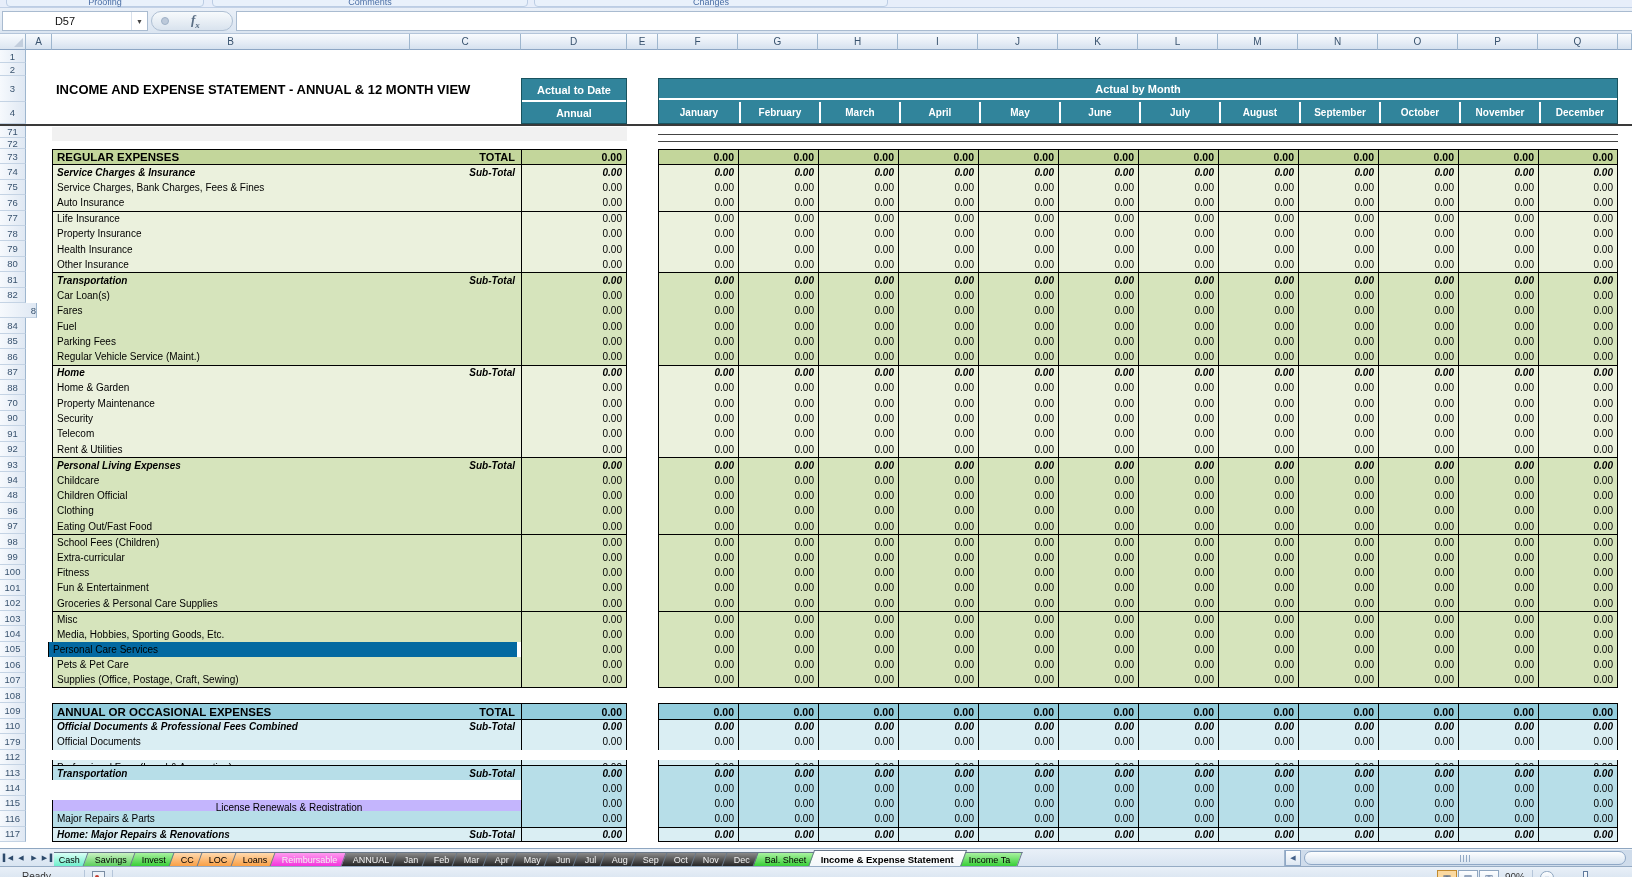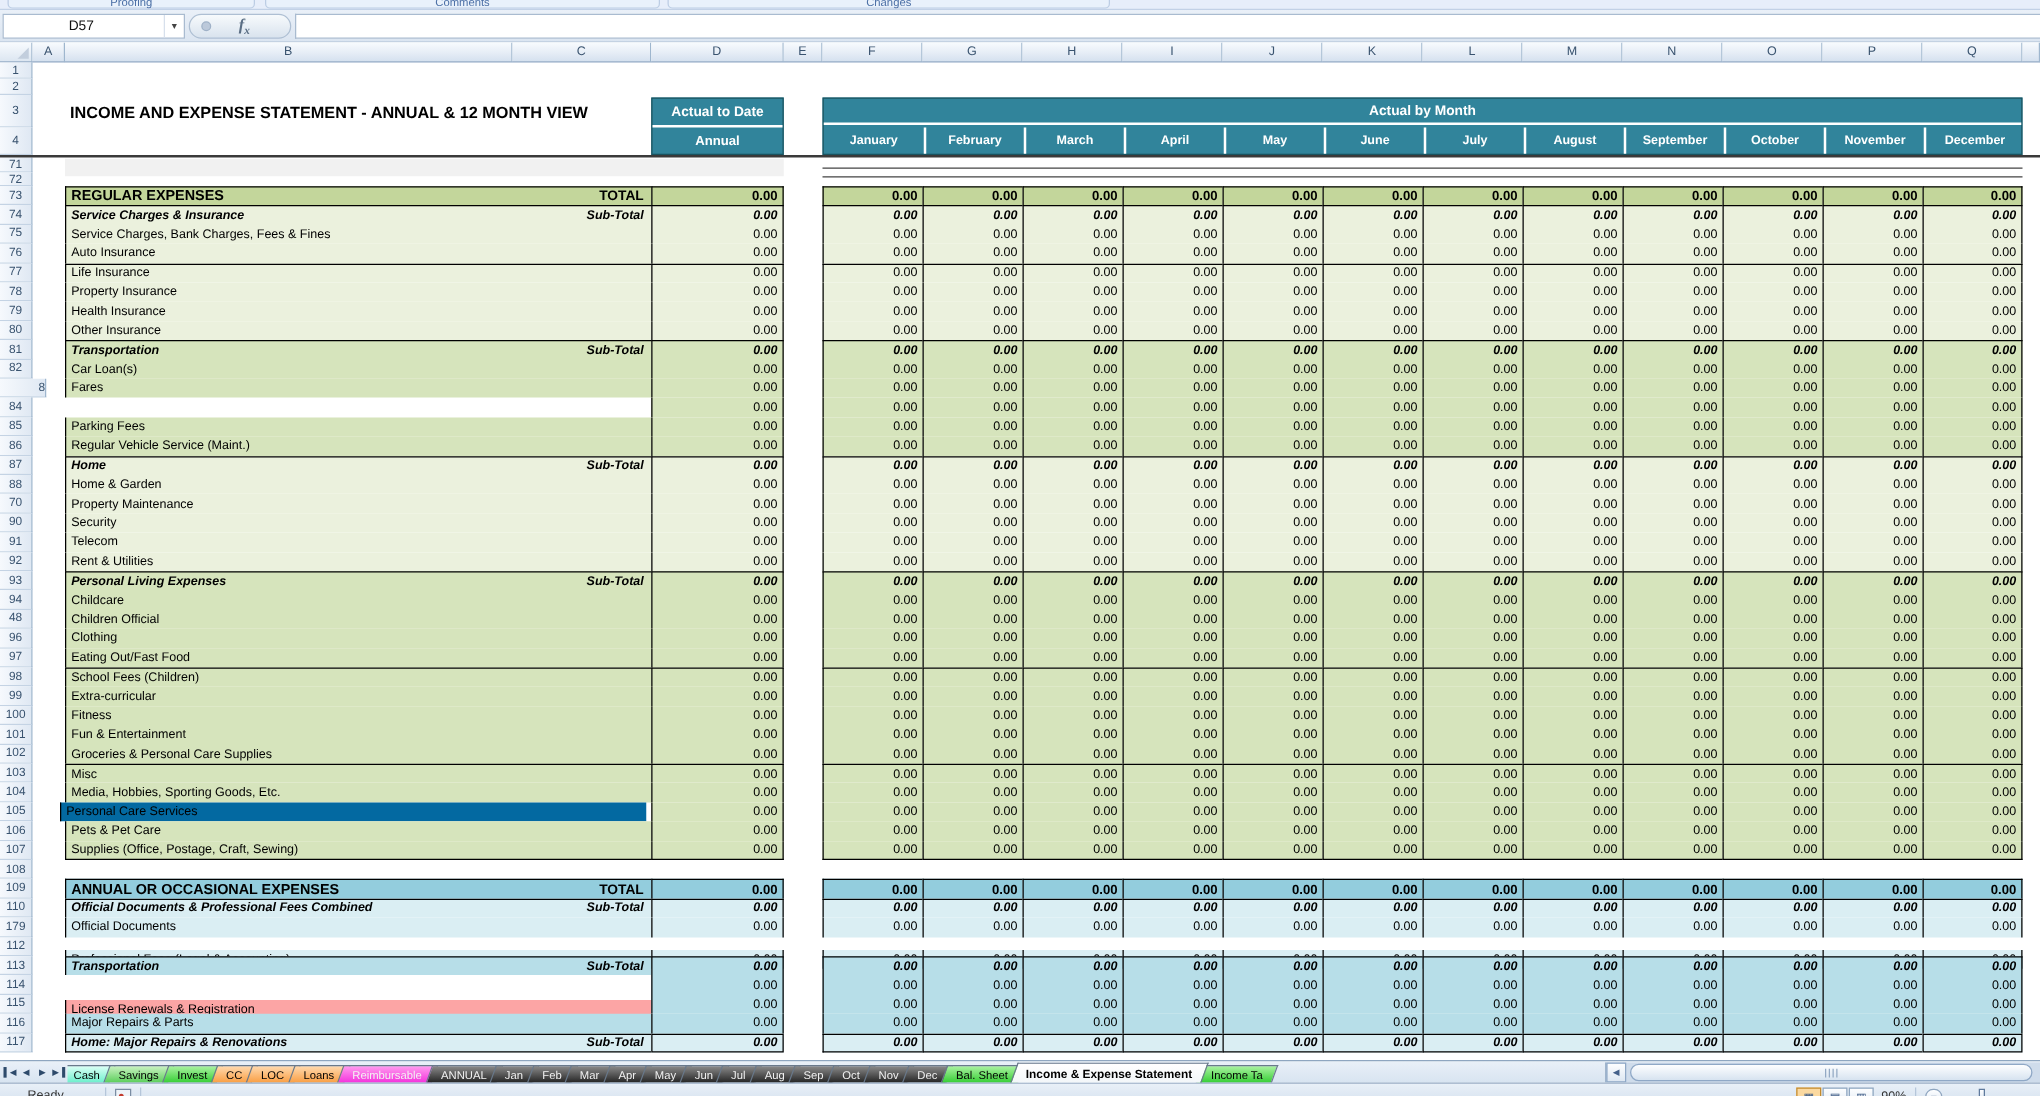--- a/index.html
+++ b/index.html
@@ -717,20 +717,23 @@
             <div class="val">0.00</div>
           </div>
           <div class="cell k-item" style="left: 1458px; top: 0px; width: 80px; height: 100%; background: rgb(214, 228, 188); border-left: 1px solid rgb(0, 0, 0); border-right: none; border-top: none; border-bottom: none;">
             <div class="val">0.00</div>
           </div>
           <div class="cell k-item" style="left: 1538px; top: 0px; width: 80px; height: 100%; background: rgb(214, 228, 188); border-left: 1px solid rgb(0, 0, 0); border-right: 1px solid rgb(0, 0, 0); border-top: none; border-bottom: none;">
             <div class="val">0.00</div>
           </div>
         </div>
         <div style="position: absolute; left: 0px; top: 284.4px; width: 1632px; height: 15.4px;">
+          <div class="cell k-item" style="left: 52px; top: 0px; width: 469px; height: 100%; background: rgb(214, 228, 188); border-left: 1px solid rgb(0, 0, 0); border-top: none; border-bottom: none;">
+            <div class="lab">Fuel</div>
+          </div>
           <div class="cell k-item" style="left: 521px; top: 0px; width: 106px; height: 100%; background: rgb(214, 228, 188); border-left: 1px solid rgb(0, 0, 0); border-right: 1px solid rgb(0, 0, 0); border-top: none; border-bottom: none;">
             <div class="val">0.00</div>
           </div>
           <div class="cell k-item" style="left: 658px; top: 0px; width: 80px; height: 100%; background: rgb(214, 228, 188); border-left: 1px solid rgb(0, 0, 0); border-right: none; border-top: none; border-bottom: none;">
             <div class="val">0.00</div>
           </div>
           <div class="cell k-item" style="left: 738px; top: 0px; width: 80px; height: 100%; background: rgb(214, 228, 188); border-left: 1px solid rgb(0, 0, 0); border-right: none; border-top: none; border-bottom: none;">
             <div class="val">0.00</div>
           </div>
           <div class="cell k-item" style="left: 818px; top: 0px; width: 80px; height: 100%; background: rgb(214, 228, 188); border-left: 1px solid rgb(0, 0, 0); border-right: none; border-top: none; border-bottom: none;">
@@ -2036,21 +2039,21 @@
             <div class="val">0.00</div>
           </div>
           <div class="cell k-item" style="left: 1458px; top: 0px; width: 80px; height: 100%; background: rgb(183, 222, 232); border-left: 1px solid rgb(0, 0, 0); border-right: none; border-top: none; border-bottom: none;">
             <div class="val">0.00</div>
           </div>
           <div class="cell k-item" style="left: 1538px; top: 0px; width: 80px; height: 100%; background: rgb(183, 222, 232); border-left: 1px solid rgb(0, 0, 0); border-right: 1px solid rgb(0, 0, 0); border-top: none; border-bottom: none;">
             <div class="val">0.00</div>
           </div>
         </div>
         <div style="position: absolute; left: 0px; top: 761.8px; width: 1632px; height: 15.4px;">
-          <div class="cell k-item" style="left: 52px; top: 4px; width: 469px; height: 100%; background: #fca5a5; border-left: 1px solid rgb(0, 0, 0); border-top: none; border-bottom: none;">
+          <div class="cell k-item" style="left: 52px; top: 4px; width: 469px; height: 100%; background: #c4b5fd; border-left: 1px solid rgb(0, 0, 0); border-top: none; border-bottom: none; justify-content: center;">
             <div class="lab">License Renewals &amp; Registration</div>
           </div>
           <div class="cell k-item" style="left: 521px; top: 0px; width: 106px; height: 100%; background: rgb(183, 222, 232); border-left: 1px solid rgb(0, 0, 0); border-right: 1px solid rgb(0, 0, 0); border-top: none; border-bottom: none;">
             <div class="val">0.00</div>
           </div>
           <div class="cell k-item" style="left: 658px; top: 0px; width: 80px; height: 100%; background: rgb(183, 222, 232); border-left: 1px solid rgb(0, 0, 0); border-right: none; border-top: none; border-bottom: none;">
             <div class="val">0.00</div>
           </div>
           <div class="cell k-item" style="left: 738px; top: 0px; width: 80px; height: 100%; background: rgb(183, 222, 232); border-left: 1px solid rgb(0, 0, 0); border-right: none; border-top: none; border-bottom: none;">
             <div class="val">0.00</div>

